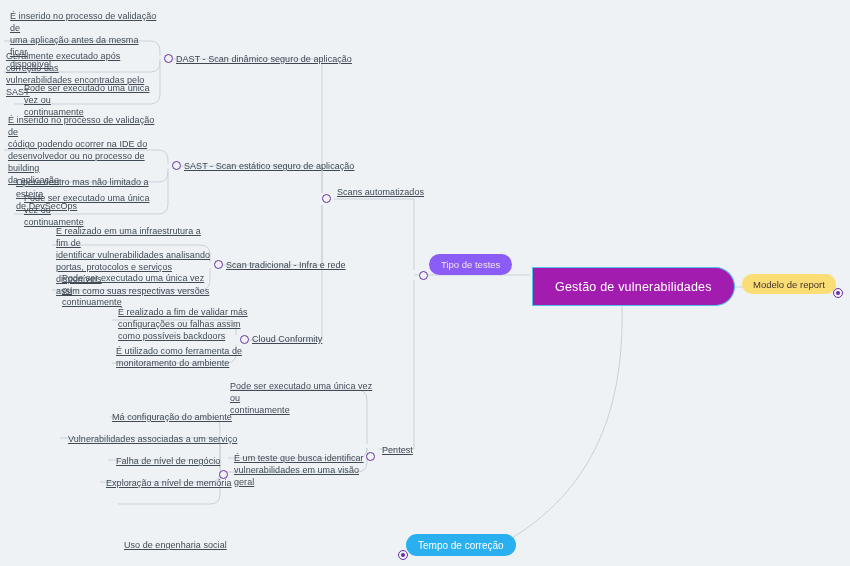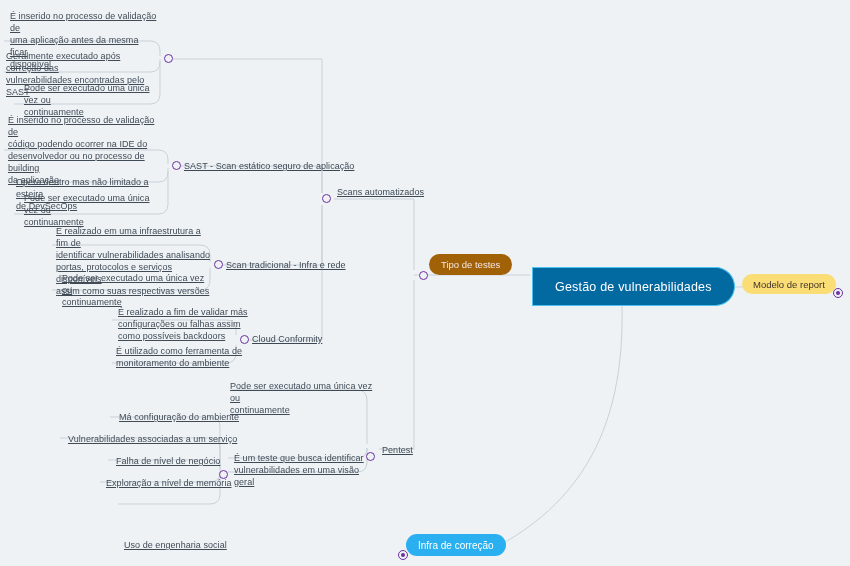--- a/index.html
+++ b/index.html
@@ -41,28 +41,28 @@
     position: absolute;
     border-radius: 999px;
     display: flex;
     align-items: center;
     justify-content: center;
     font-size: 10px;
     white-space: nowrap;
     box-sizing: border-box;
   }
   .pill-red {
-    background: #a16207;
+    background: #8b5cf6;
     color: #f3e6e4;
     padding: 0 12px;
     height: 21px;
     font-size: 9.5px;
   }
   .pill-center {
-    background: #0369a1;
+    background: #a21caf;
     color: #ffffff;
     height: 39px;
     padding: 0 22px;
     font-size: 12.5px;
     border: 1.5px solid #4fc3ef;
     border-radius: 12px 999px 999px 12px;
     letter-spacing: 0.2px;
   }
   .pill-yellow {
     background: #fbdd75;
@@ -165,20 +165,21 @@
 uma aplicação antes da mesma ficar
 disponível</div>
 
   <div class="node leaf" style="left:6px; top:50px; width:150px;">Geralmente executado após correção das
 vulnerabilidades encontradas pelo SAST</div>
 
   <div class="node leaf" style="left:24px; top:82px; width:140px;">Pode ser executado uma única vez ou
 continuamente</div>
 
   <div class="dot" style="left:164px; top:54px;"></div>
+  <div class="node branch" style="left:176px; top:53px; width:190px;">DAST - Scan dinâmico seguro de aplicação</div>
 
   <div class="node leaf" style="left:8px; top:114px; width:152px;">É inserido no processo de validação de
 código podendo ocorrer na IDE do
 desenvolvedor ou no processo de building
 da aplicação</div>
 
   <div class="node leaf" style="left:16px; top:160px; width:150px;margin-top:16px;">Opera dentro mas não limitado a esteira
 de DevSecOps</div>
 
   <div class="node leaf" style="left:24px; top:192px; width:142px;">Pode ser executado uma única vez ou
@@ -204,21 +205,21 @@
 
   <div class="node leaf" style="left:116px; top:345px; width:140px;">É utilizado como ferramenta de
 monitoramento do ambiente</div>
 
   <div class="dot" style="left:240px; top:335px;"></div>
   <div class="node branch" style="left:252px; top:333px; width:130px;">Cloud Conformity</div>
 
   <div class="dot" style="left:322px; top:194px;"></div>
   <div class="node branch" style="left:337px; top:186px; width:140px;">Scans automatizados</div>
 
-  <div class="node leaf" style="left:99px; top:411px; width:160px;text-align:center;">Má configuração do ambiente</div>
+  <div class="node leaf" style="left:112px; top:411px; width:160px;">Má configuração do ambiente</div>
   <div class="node leaf" style="left:68px; top:433px; width:175px;">Vulnerabilidades associadas a um serviço</div>
   <div class="node leaf" style="left:116px; top:455px; width:150px;">Falha de nível de negócio</div>
   <div class="node leaf" style="left:106px; top:477px; width:155px;">Exploração a nível de memória</div>
   <div class="node leaf" style="left:124px; top:499px; width:145px;margin-top:40px;">Uso de engenharia social</div>
 
   <div class="dot" style="left:219px; top:470px;"></div>
 
   <div class="node leaf" style="left:230px; top:380px; width:150px;">Pode ser executado uma única vez ou
 continuamente</div>
 
@@ -229,16 +230,16 @@
   <div class="node branch" style="left:382px; top:444px; width:80px;">Pentest</div>
 
   <div class="dot" style="left:419px; top:271px;"></div>
   <div class="pill pill-red" style="left:429px; top:254px;">Tipo de testes</div>
 
   <div class="pill pill-center" style="left:532px; top:267px;">Gestão de vulnerabilidades</div>
 
   <div class="pill pill-yellow" style="left:742px; top:274px;">Modelo de report</div>
   <div class="dot-collapsed" style="left:833px; top:288px;"></div>
 
-  <div class="pill pill-blue" style="left:406px; top:534px;">Infra de correção</div>
+  <div class="pill pill-blue" style="left:406px; top:534px;">Tempo de correção</div>
   <div class="dot-collapsed" style="left:398px; top:550px;"></div>
 
 </div>
 
 </body></html>

